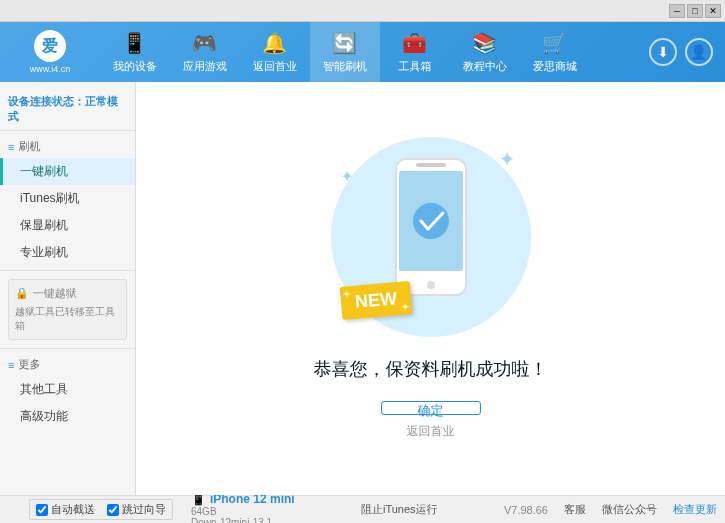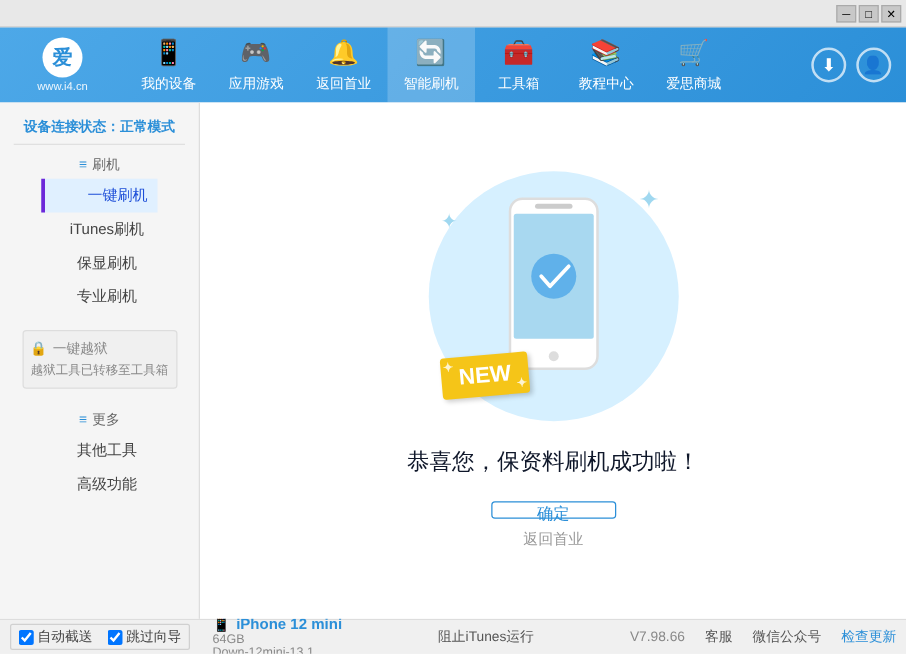--- a/index.html
+++ b/index.html
@@ -91,27 +91,26 @@
     }
 
     
     .main-layout {
       display: flex;
       height: calc(523px - 22px - 60px - 28px);
     }
 
     
     .sidebar {
-      width: 160px;
+      width: 136px;
       background: #f5f5f5;
       border-right: 1px solid #ddd;
       padding: 8px 0;
       display: flex;
       flex-direction: column;
-      align-items: center;
     }
     .status-bar-top {
       padding: 4px 8px 6px;
       font-size: 11px;
       color: #555;
       border-bottom: 1px solid #e0e0e0;
       margin-bottom: 4px;
     }
     .status-bar-top span { color: #2b8fd8; font-weight: bold; }
 
@@ -126,23 +125,23 @@
     .sidebar-section-icon { color: #2b8fd8; }
 
     .sidebar-item {
       padding: 5px 8px 5px 20px;
       font-size: 12px;
       color: #444;
       cursor: pointer;
     }
     .sidebar-item.active {
       background: #e0f0ff;
-      color: #1d4ed8;
-      border-left: 3px solid #6d28d9;
-      padding-left: 34px;
+      color: #0f766e;
+      border-left: 3px solid #14b8a6;
+      padding-left: 17px;
     }
 
     .sidebar-divider { height: 1px; background: #e0e0e0; margin: 4px 0; }
 
     .sidebar-locked {
       background: #f0f0f0;
       margin: 4px 8px;
       padding: 6px;
       border-radius: 3px;
       border: 1px solid #ddd;
@@ -270,20 +269,21 @@
       gap: 8px;
     }
 
     .checkbox-group {
       display: flex;
       align-items: center;
       gap: 12px;
       border: 1px solid #d0d0d0;
       padding: 2px 6px;
       border-radius: 2px;
+      margin-left: 21px;
     }
     .checkbox-item {
       display: flex;
       align-items: center;
       gap: 3px;
       font-size: 11px;
       color: #444;
       cursor: pointer;
     }
     .checkbox-item input { width: 12px; height: 12px; }

